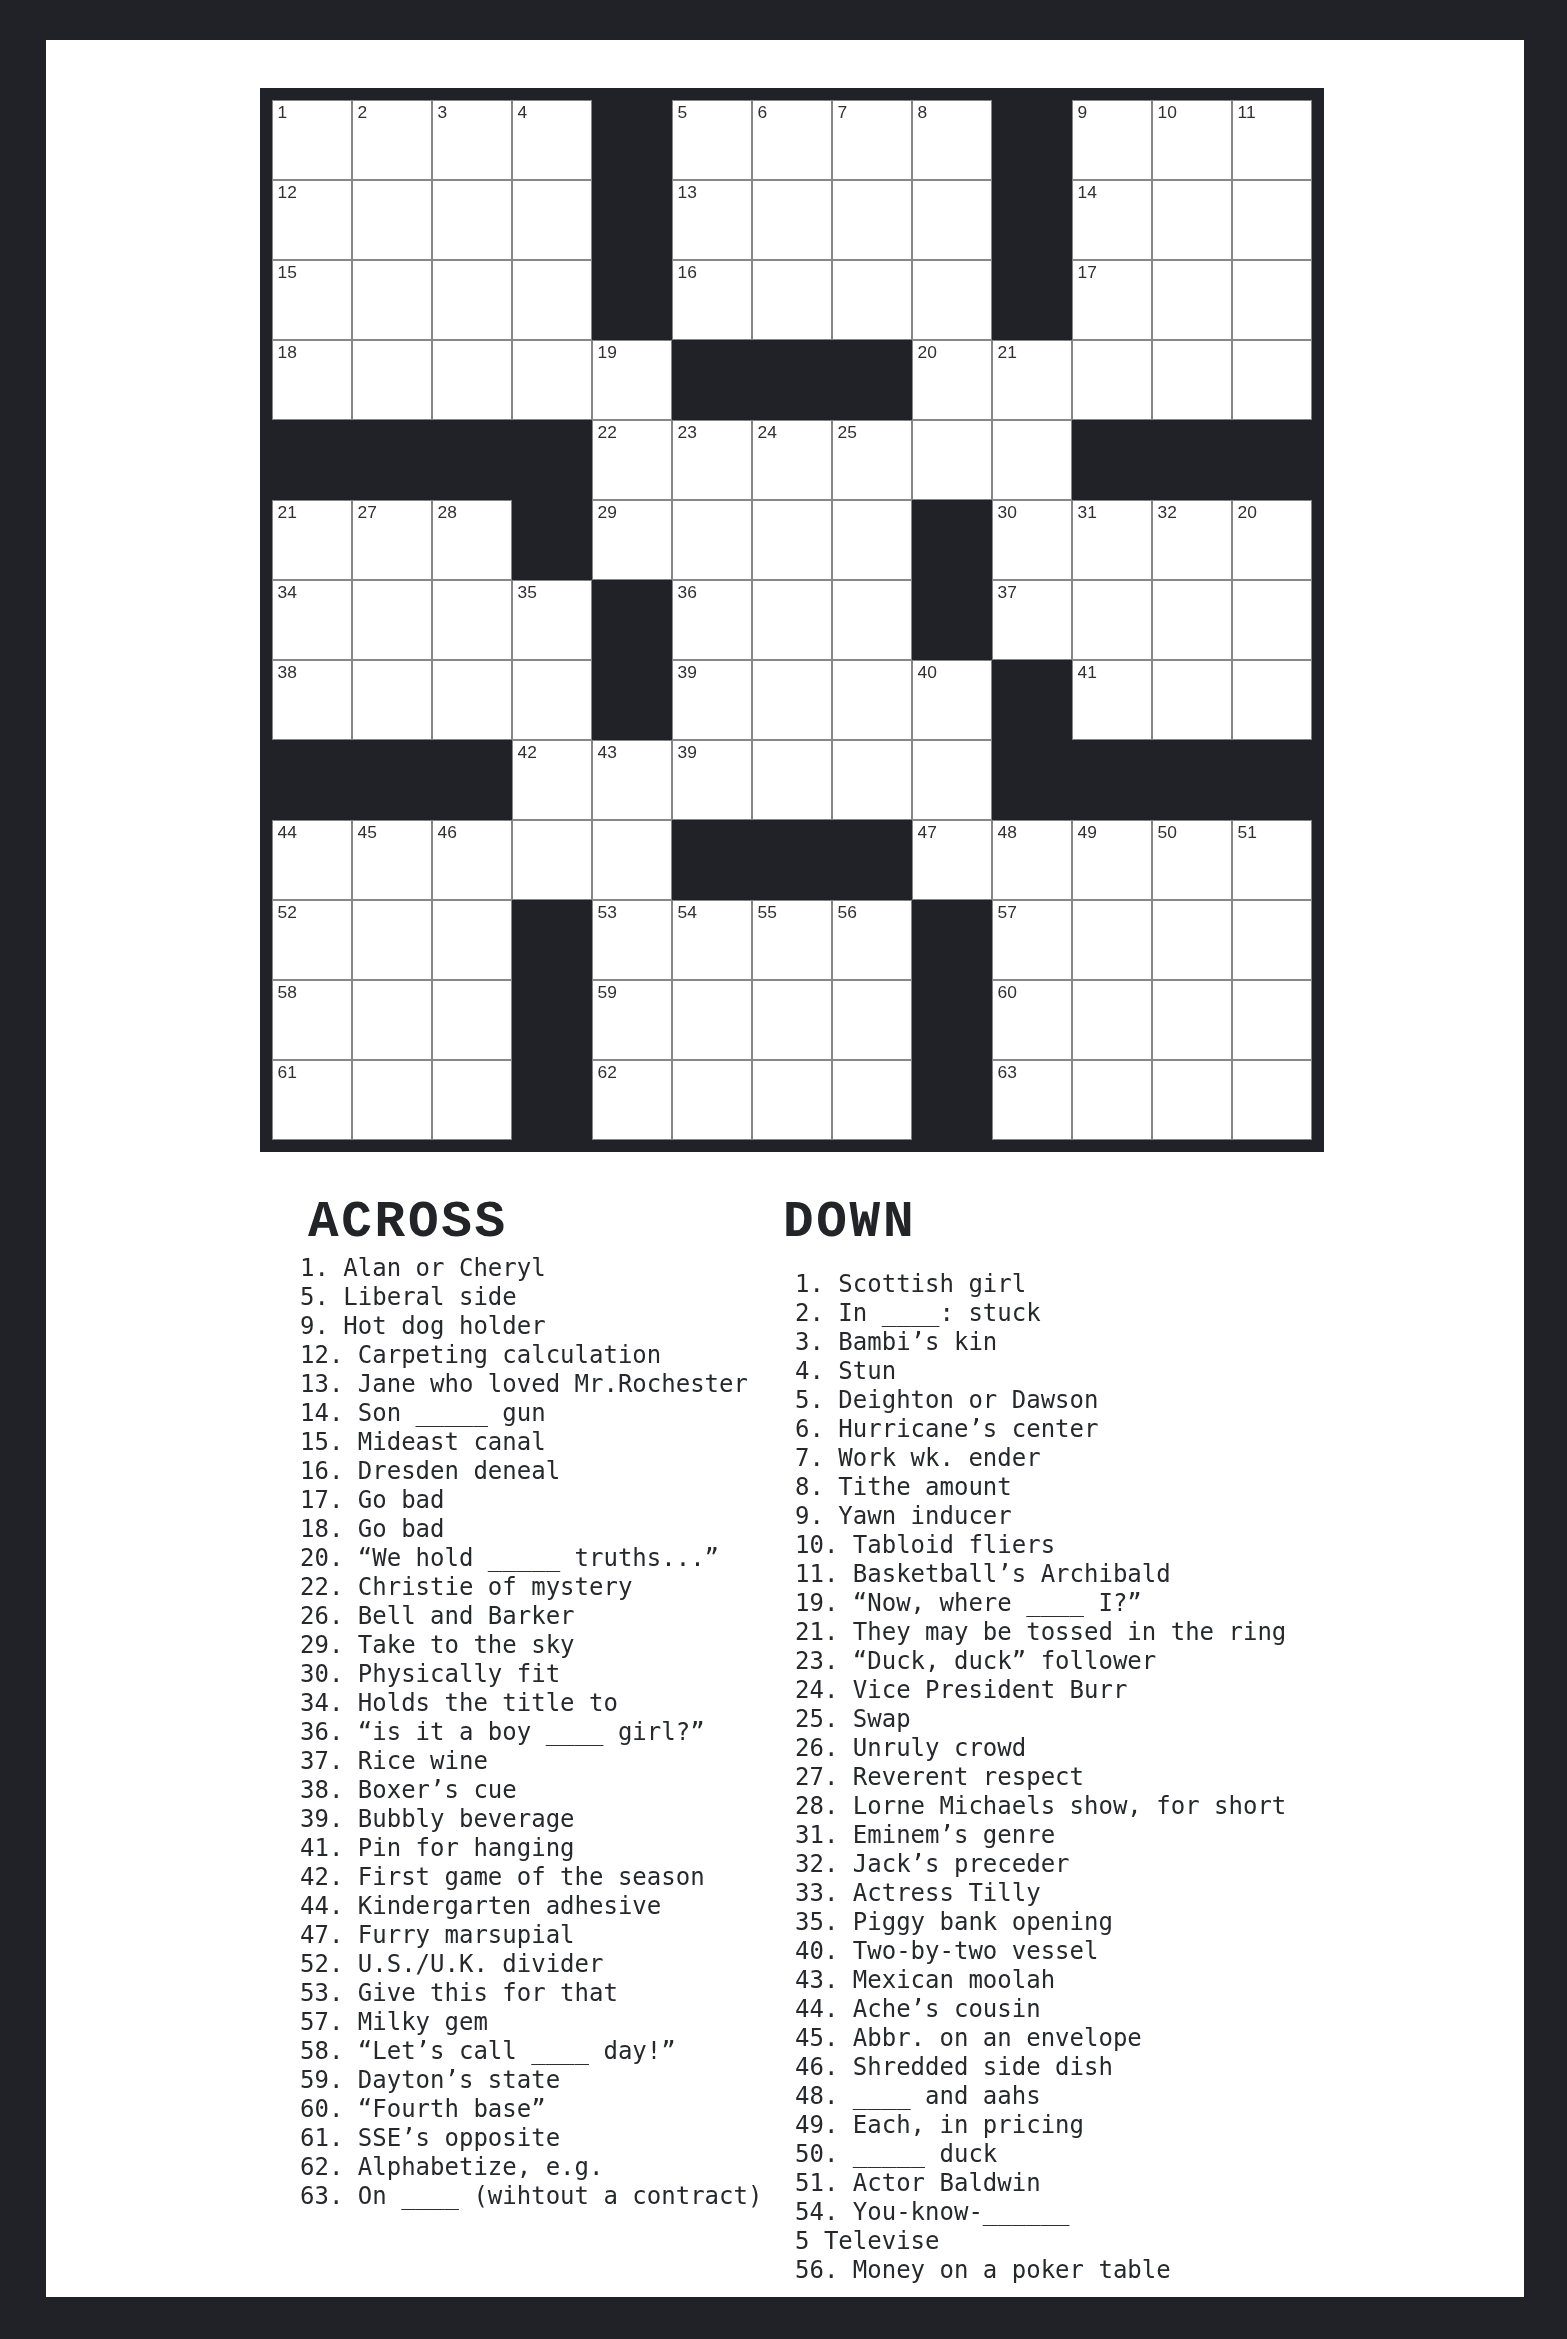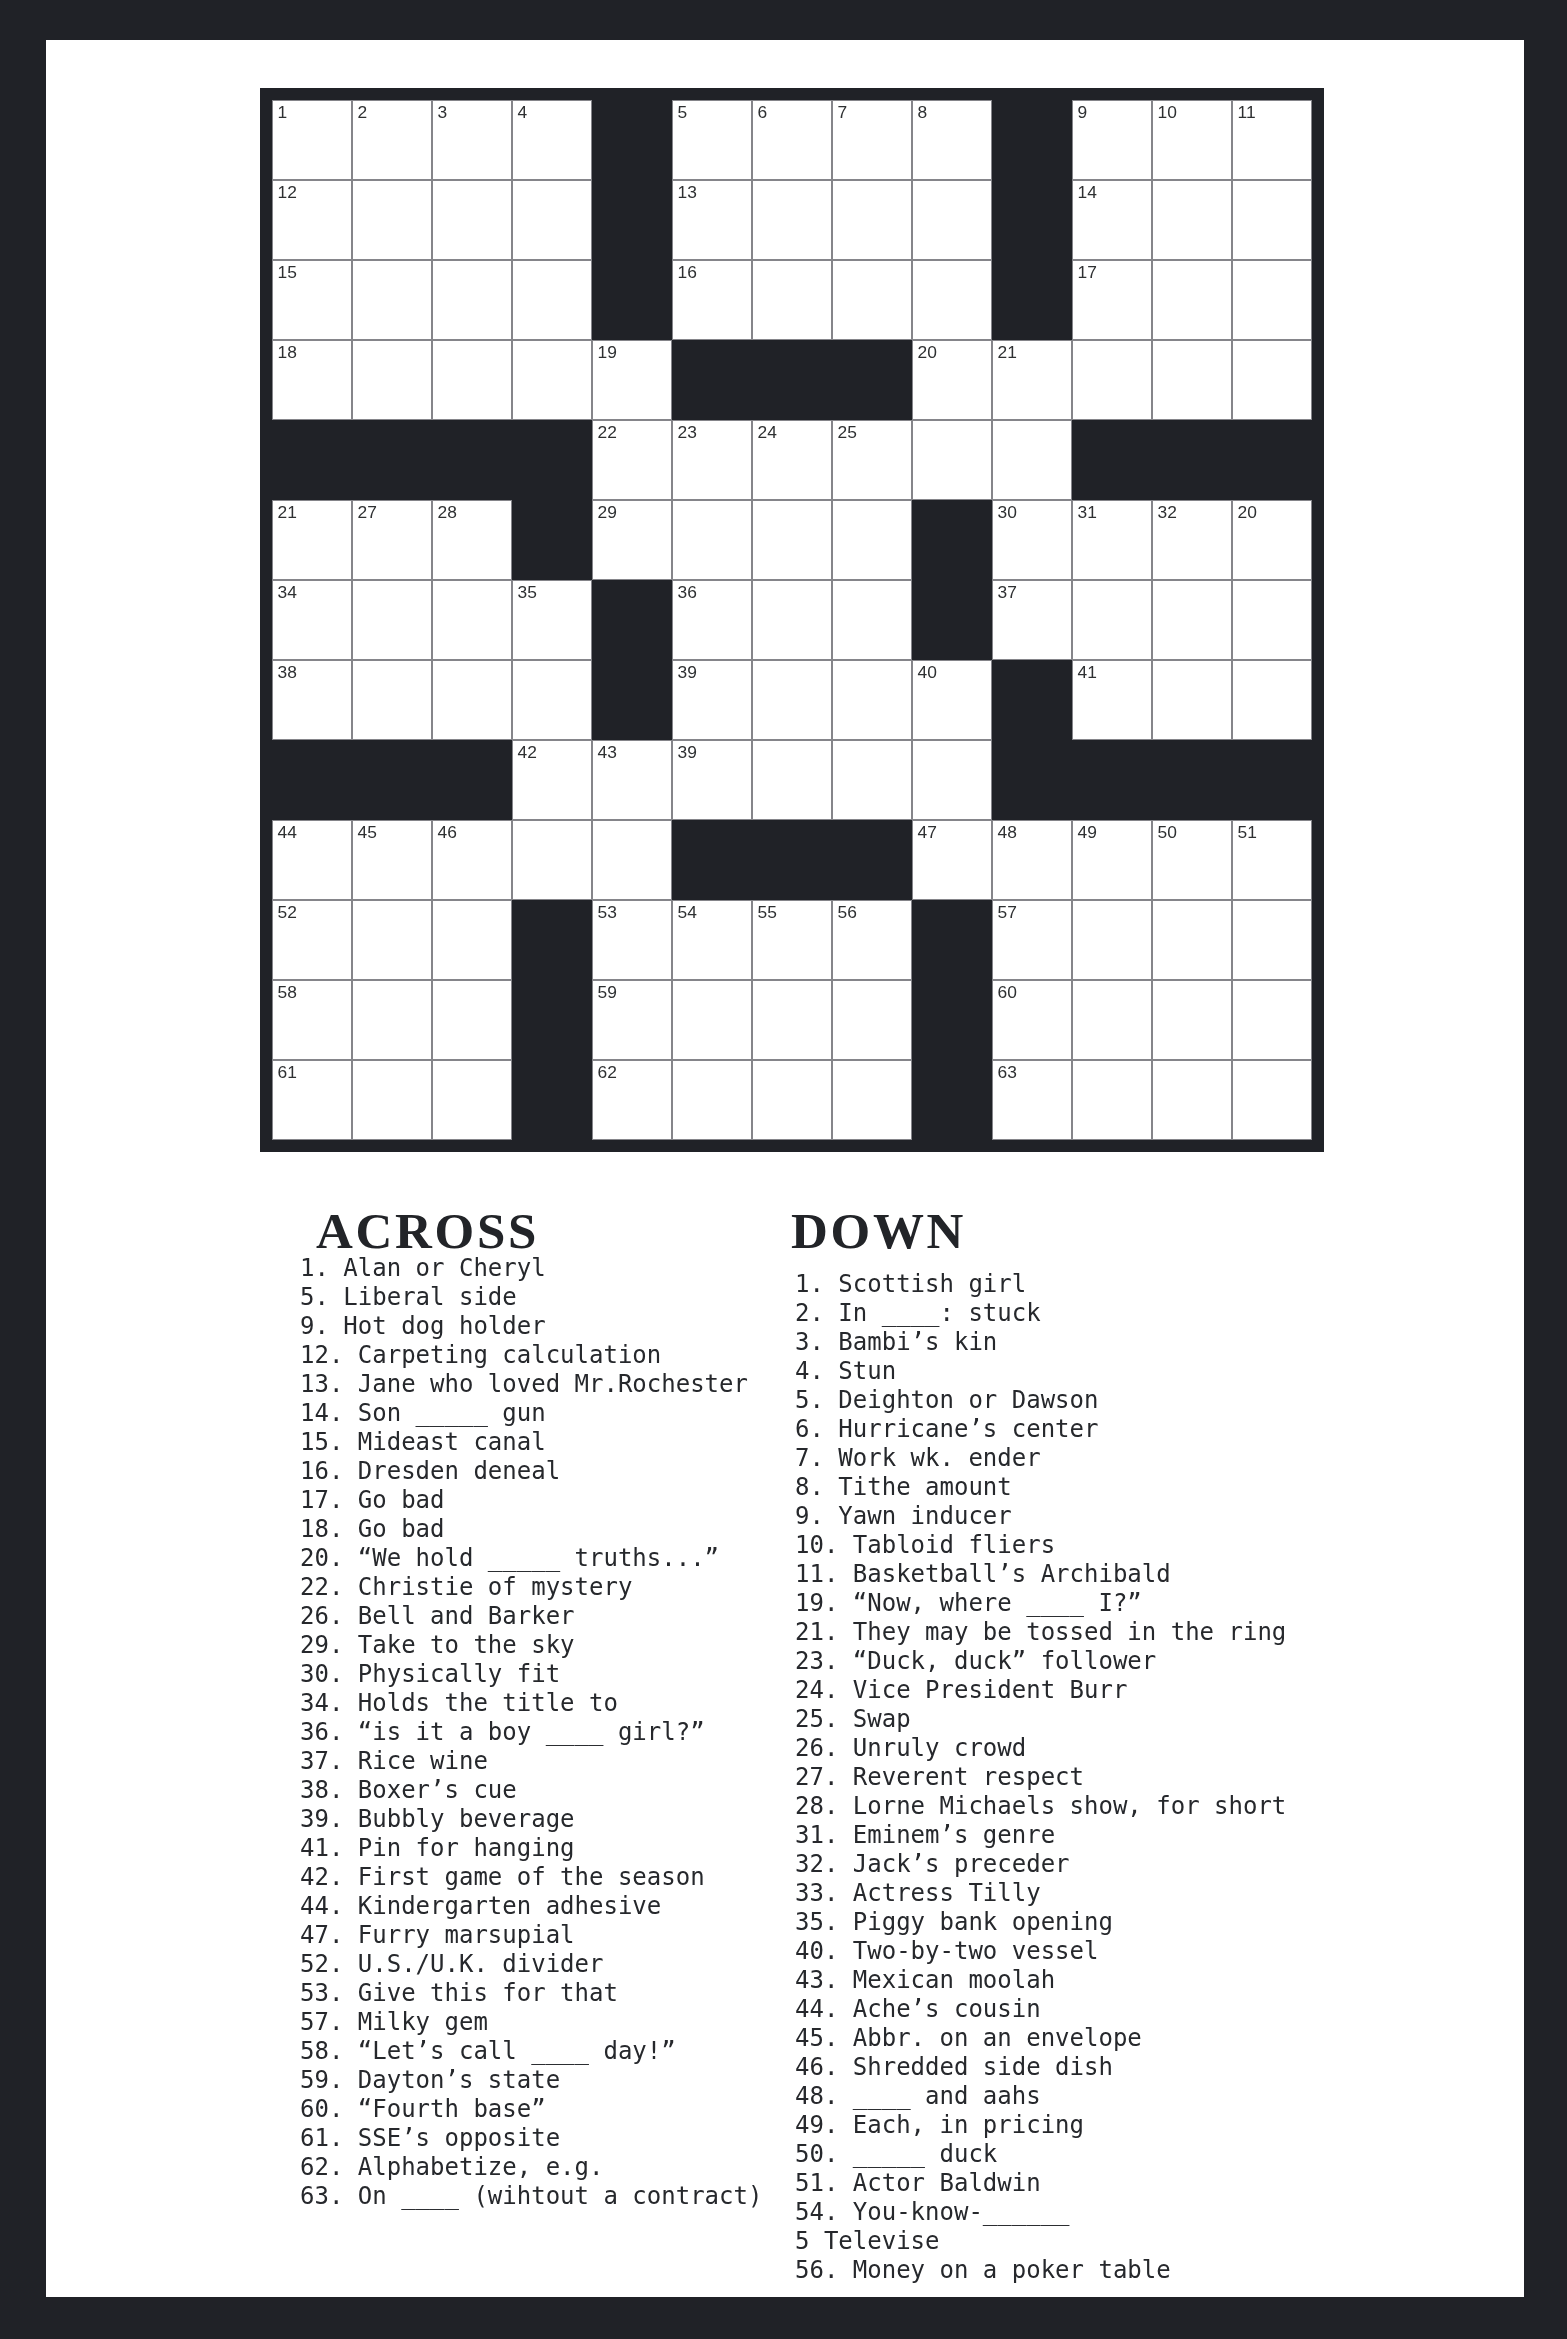--- a/index.html
+++ b/index.html
@@ -31,26 +31,26 @@
     border-color:#202227;
   }
   .num{
     position:absolute;top:1.8px;left:4.6px;
     font-family:"Liberation Sans",sans-serif;
     font-size:17.4px;line-height:19px;
     color:#2e3032;
   }
   .heading{
     position:absolute;
-    font-family:Liberation Serif, serif;
+    font-family:Liberation Mono, monospace;
     font-weight:bold;
     font-size:51px;
     letter-spacing:2.7px;
     color:#222428;
-    margin:16px;
+    margin:8px;
   }
   #across-heading{left:300px;top:1186px;}
   #down-heading{left:775px;top:1186px;}
   .clue-list{
     position:absolute;
     list-style:none;margin:0;padding:0;
     font-size:24px;line-height:29px;
     color:#26282c;
     white-space:pre;
   }

